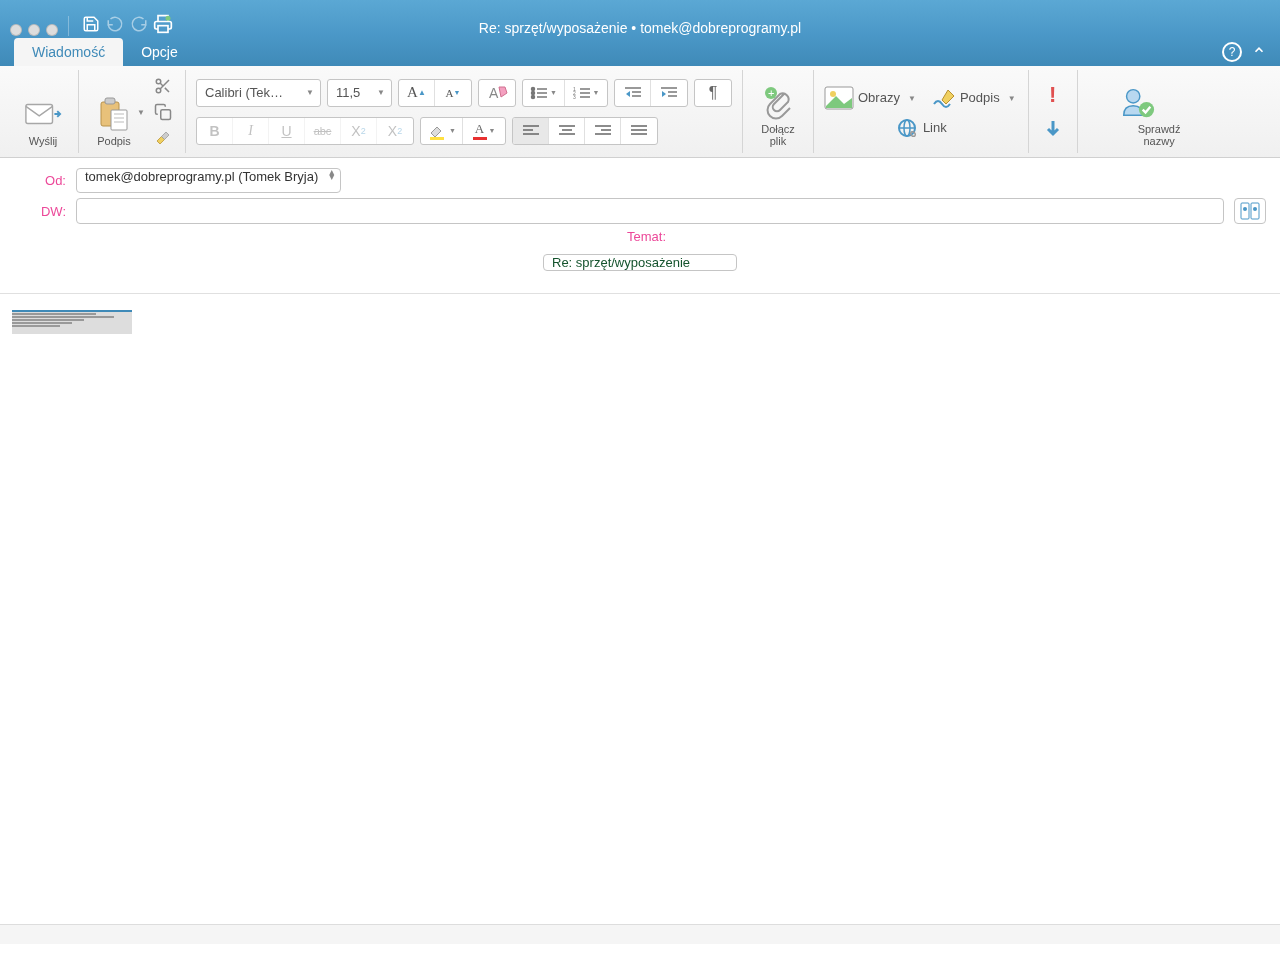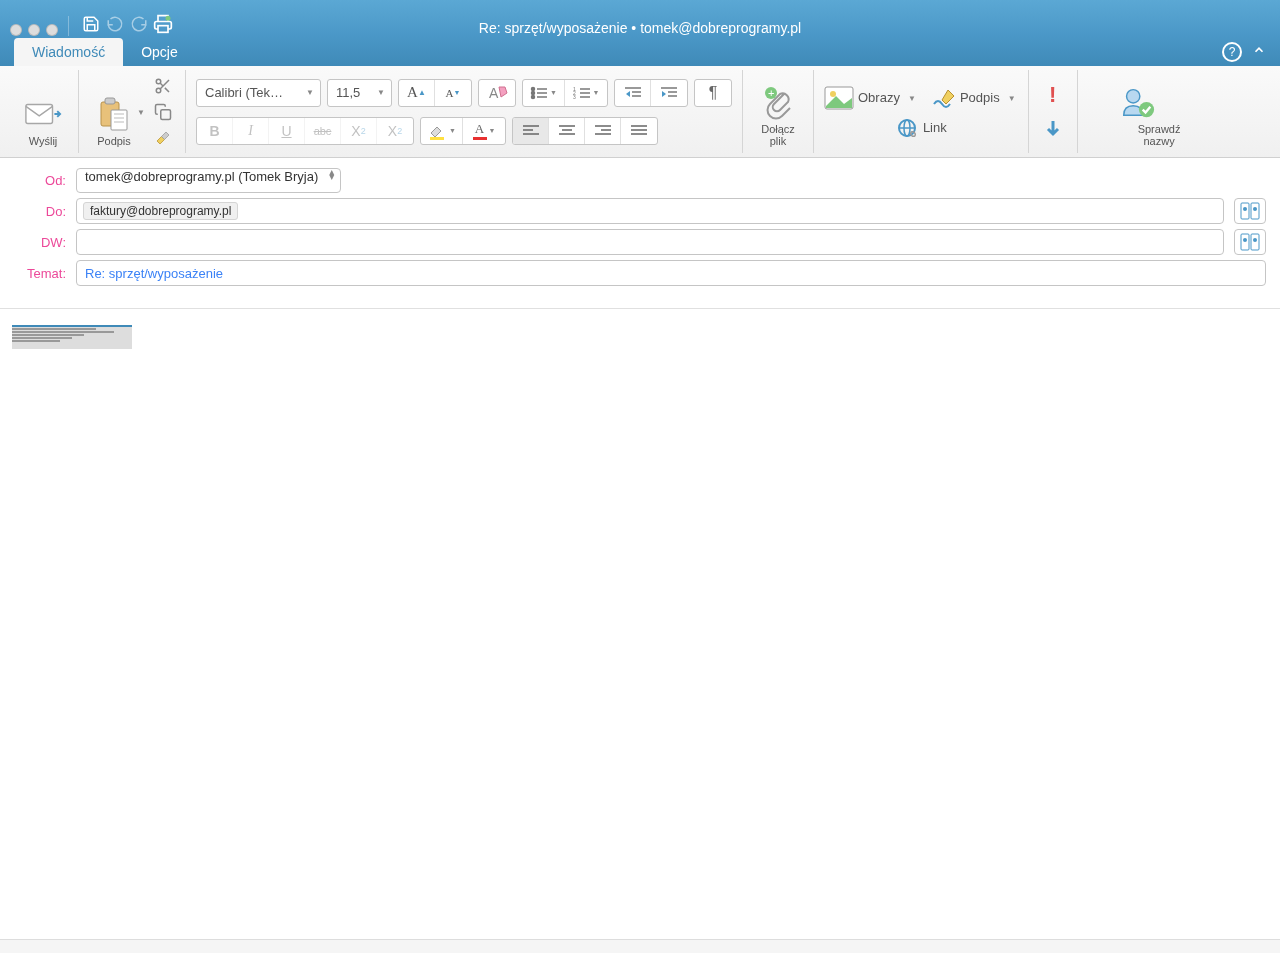--- a/index.html
+++ b/index.html
@@ -45,21 +45,21 @@
 .tbtn.disabled { opacity: 0.4; }
 
 .form-area { padding: 10px 14px 10px 14px; background: #fff; border-bottom: 1px solid #e0e0e0; }
 .form-row { display: flex; align-items: center; margin-bottom: 5px; gap: 10px; }
 .form-label { width: 52px; text-align: right; font-size: 13px; color: #ec4899; }
 .from-select { height: 25px; border: 1px solid #c5c5c5; border-radius: 4px; padding: 0 22px 0 8px; font-size: 13px; color: #333; background: #fff; position: relative; display: flex; align-items: flex-start; }
 .sel-arrows { position: absolute; right: 6px; font-size: 10px; color: #888; display: flex; flex-direction: column; line-height: 5px; }
 .addr-field { flex: 1; height: 26px; border: 1px solid #c5c5c5; border-radius: 4px; padding: 2px 6px; font-size: 13px; background: #fff; display: flex; align-items: center; }
 .addr-chip { background: #f0f0f0; border: 1px solid #d5d5d5; border-radius: 3px; padding: 1px 6px; font-size: 12px; color: #333; }
 .addr-book-btn { width: 32px; height: 26px; border: 1px solid #c5c5c5; border-radius: 4px; display: flex; align-items: center; justify-content: center; background: #fff; cursor: pointer; }
-.subject-input { flex: 1; height: 26px; border: 1px solid #c5c5c5; border-radius: 4px; padding: 0 8px; font-size: 13px; color: #3b82f6; background: #fff; outline: none; }
+.subject-input { flex: 1; height: 26px; border: 1px solid #c5c5c5; border-radius: 4px; padding: 0 8px; font-size: 13px; color: #14532d; background: #fff; outline: none; }
 
 .canvas { height: 630px; background: #fff; padding: 16px 12px; overflow: auto; }
 .quoted { width: 120px; height: 24px; background: #ddd; font-size: 3px; line-height: 1px; color: #666; overflow: hidden; }
 .quoted div { height: 2px; background: #999; margin-bottom: 1px; }
 .quoted div:first-child { background: #3f8ab8; }
 .status-bar { height: 20px; background: #f5f5f5; border-top: 1px solid #ddd; }
 
 .with-drop { position: relative; padding-right: 14px; }
 .with-drop .side-arrow { position: absolute; right: 2px; top: 50%; transform: translateY(-50%); font-size: 8px; color: #888; }
 .link-row { display: flex; align-items: center; gap: 4px; cursor: pointer; font-size: 13px; color: #555; }
@@ -380,46 +380,32 @@
     <div class="form-label">Od:</div>
     <div class="from-select">
       <span>tomek@dobreprogramy.pl (Tomek Bryja)</span>
       <span class="sel-arrows">
           <span>▴</span>
           <span>▾</span>
         </span>
     </div>
   </div>
   <div class="form-row">
-    <div class="form-label">Do:</div>
-    <div class="addr-field">
-      <span class="addr-chip">faktury@dobreprogramy.pl</span>
-    </div>
-    <div class="addr-book-btn">
-      <svg width="20" height="18" viewBox="0 0 20 18">
-          <rect x="1" y="1" width="8" height="16" rx="1" fill="#fff" stroke="#4a97c7"></rect>
-          <rect x="11" y="1" width="8" height="16" rx="1" fill="#fff" stroke="#4a97c7"></rect>
-          <circle cx="5" cy="7" r="2" fill="#4a97c7"></circle>
-          <circle cx="15" cy="7" r="2" fill="#4a97c7"></circle>
-        </svg>
-    </div>
-  </div>
-  <div class="form-row">
     <div class="form-label">DW:</div>
     <div class="addr-field"></div>
     <div class="addr-book-btn">
       <svg width="20" height="18" viewBox="0 0 20 18">
           <rect x="1" y="1" width="8" height="16" rx="1" fill="#fff" stroke="#4a97c7"></rect>
           <rect x="11" y="1" width="8" height="16" rx="1" fill="#fff" stroke="#4a97c7"></rect>
           <circle cx="5" cy="7" r="2" fill="#4a97c7"></circle>
           <circle cx="15" cy="7" r="2" fill="#4a97c7"></circle>
         </svg>
     </div>
   </div>
-  <div class="form-row" style="margin-bottom:12px;">
+  <div class="form-row" style="margin-bottom:12px;flex-direction:column;">
     <div class="form-label">Temat:</div>
     <input class="subject-input" value="Re: sprzęt/wyposażenie" style="">
   </div>
 </div>
 
 <div class="canvas">
   <div class="quoted">
     <div></div>
       <div style="width:70%;"></div>
       <div style="width:85%;"></div>

